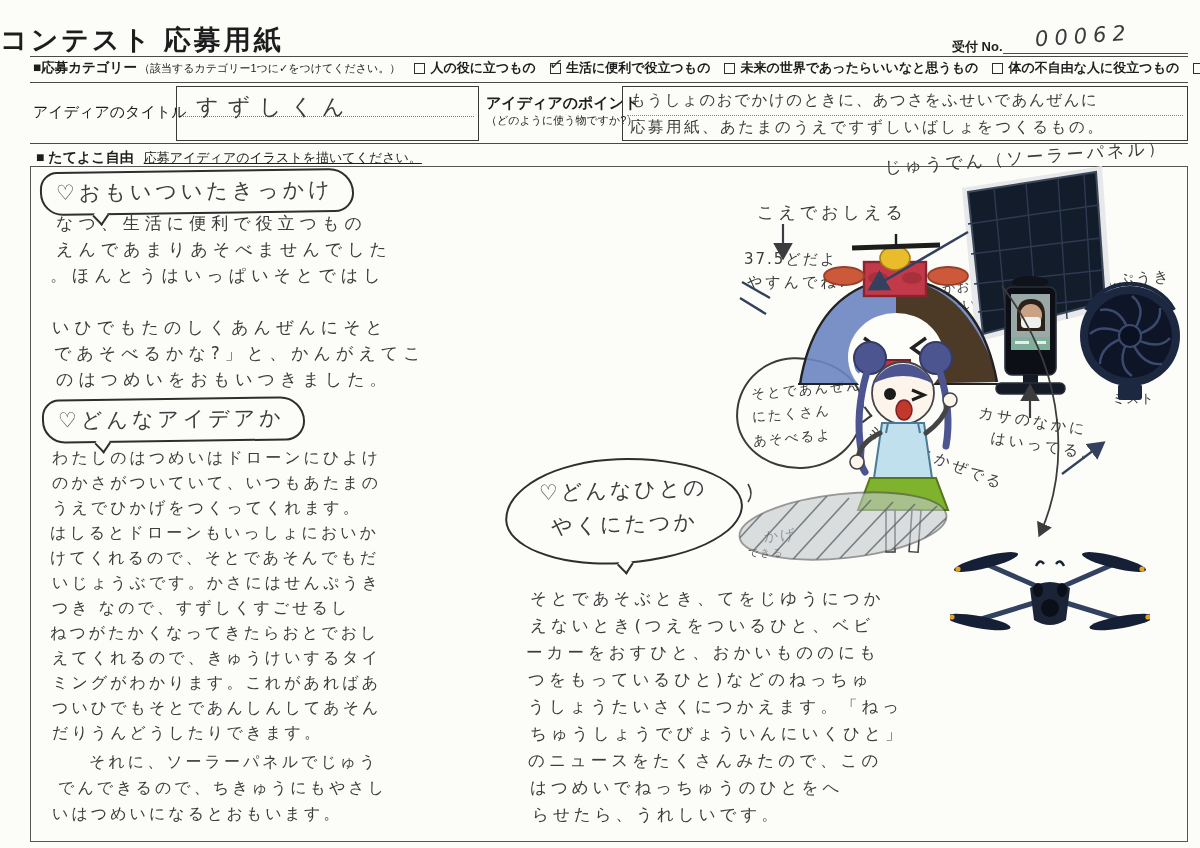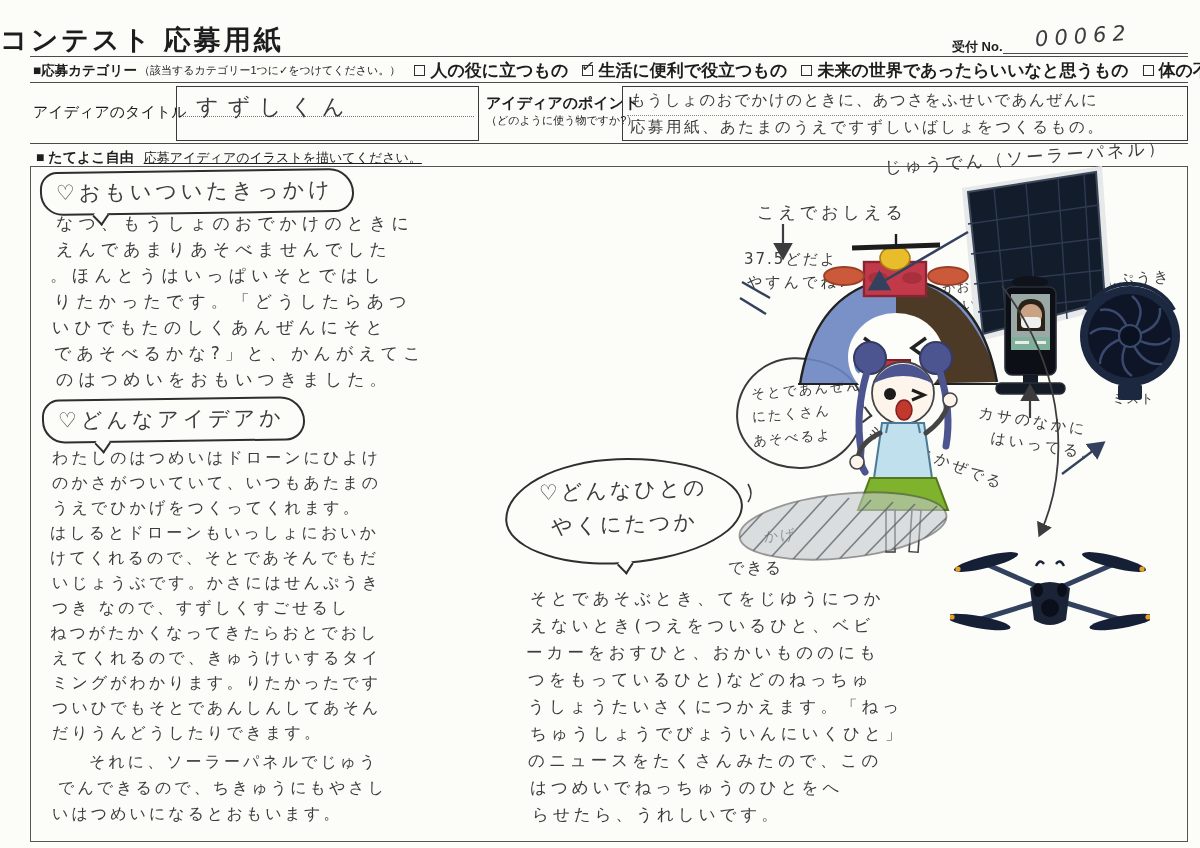--- a/index.html
+++ b/index.html
@@ -17,21 +17,21 @@
   #main-title { left:0; right:0; top:22px; text-align:left; font-size:27px; font-weight:bold; letter-spacing:3px; }
   #receipt-label { left:952px; top:38px; font-size:13px; font-weight:bold; }
   #receipt-number { left:1035px; top:24px; font-size:21px; font-style:italic; letter-spacing:6px; transform:rotate(-4deg); }
   
   #category-row { left:33px; top:59px; width:1140px; display:flex; align-items:center; font-size:12.5px; white-space:nowrap; }
   #category-row .cat-label { font-weight:bold; font-size:13.5px; }
   #category-row .cat-instr { font-size:11px; margin-left:2px; }
   .opt { display:flex; align-items:center; margin-left:14px; }
   .cb { position:relative; width:11px; height:11px; border:1.6px solid #2e2e2e; margin-right:5px; flex:0 0 auto; }
   .cb .tick { position:absolute; left:-2px; top:-10px; font-size:17px; color:#333; font-family:"DejaVu Sans",sans-serif; transform:rotate(8deg); }
-  .opt-label { font-weight:bold; font-size:17px; }
+  .opt-label { font-weight:bold; font-size:13px; }
   
   #title-label { left:33px; top:103px; font-size:15px; font-weight:normal; }
   #title-box { left:176px; top:86px; width:303px; height:55px; border:1.6px solid #3a3a3a; }
   #title-box .dots { position:absolute; left:4px; right:4px; top:29px; border-top:1.6px dotted #777; }
   #title-value { left:196px; top:92px; font-size:22px; letter-spacing:9px; }
   #point-label { left:486px; top:94px; font-size:15px; font-weight:bold; }
   #point-sublabel { left:486px; top:113px; font-size:11px; }
   #point-box { left:622px; top:86px; width:566px; height:55px; border:1.6px solid #3a3a3a; }
   #point-box .dots { position:absolute; left:4px; right:4px; top:28px; border-top:1.3px dotted #888; }
   #point-line1 { left:630px; top:90px; font-size:15.5px; letter-spacing:1.5px; }
@@ -69,21 +69,21 @@
   #temp-line1 { left:744px; top:250px; font-size:15px; letter-spacing:2px; }
   #temp-line2 { left:747px; top:273px; font-size:15px; letter-spacing:3px; }
   #face-line1 { left:942px; top:276px; font-size:13px; letter-spacing:1px; transform:rotate(-5deg); }
   #face-line2 { left:948px; top:294px; font-size:13px; letter-spacing:1px; transform:rotate(-4deg); }
   #fan-label { left:1084px; top:270px; font-size:15px; letter-spacing:2px; transform:rotate(-4deg); }
   #mist-label { left:1112px; top:390px; font-size:13px; letter-spacing:1px; }
   #inside-line1 { left:978px; top:412px; font-size:15px; letter-spacing:3px; transform:rotate(9deg); }
   #inside-line2 { left:990px; top:437px; font-size:15px; letter-spacing:3px; transform:rotate(9deg); }
   #mistwind-label { left:862px; top:448px; font-size:15px; letter-spacing:3px; transform:rotate(22deg); }
   #shadow-line1 { left:764px; top:527px; font-size:14px; letter-spacing:2px; transform:rotate(-4deg); }
-  #shadow-line2 { left:728px; top:546px; font-size:16px; letter-spacing:2px;margin-top:12px; }
+  #shadow-line2 { left:748px; top:546px; font-size:10px; letter-spacing:2px; }
   svg { display:block; }
 </style>
 </head>
 <body>
 
 <div id="page">
 
   <div class="abs print" id="main-title">コンテスト 応募用紙</div>
   <div class="abs print" id="receipt-label">受付 No.</div>
   <div class="abs hw" id="receipt-number">00062</div>
@@ -134,41 +134,40 @@
 
   <div class="abs" id="canvas-instr">
     <span class="b1 print">■ たてよこ自由</span>
     <span class="b2 print">応募アイディアのイラストを描いてください。</span>
   </div>
   <div class="abs" id="draw-box"></div>
 
   <div class="bubble" style="left:40px; top:170px;">
     <span class="hw">♡おもいついたきっかけ</span>
   </div>
-  <div class="story-line hw" style="left:56px; top:212px;">なつ、もうしょのおでかけのときに</div>
+  <div class="story-line hw" style="left:56px; top:212px;">なつ、生活に便利で役立つもの</div>
   <div class="story-line hw" style="left:56px; top:238px;">えんであまりあそべませんでした</div>
   <div class="story-line hw" style="left:50px; top:264px;">。ほんとうはいっぱいそとではし</div>
-  <div class="story-line hw" style="left:54px; top:290px;">りたかったです。「どうしたらあつ</div>
   <div class="story-line hw" style="left:52px; top:316px;">いひでもたのしくあんぜんにそと</div>
   <div class="story-line hw" style="left:54px; top:342px;">であそべるかな?」と、かんがえてこ</div>
   <div class="story-line hw" style="left:56px; top:368px;">のはつめいをおもいつきました。</div>
 
   <div class="bubble" style="left:42px; top:398px;">
     <span class="hw">♡どんなアイデアか</span>
   </div>
   <div class="story-line s2-line hw" style="left:52px; top:448px;">わたしのはつめいはドローンにひよけ</div>
   <div class="story-line s2-line hw" style="left:52px; top:473px;">のかさがついていて、いつもあたまの</div>
   <div class="story-line s2-line hw" style="left:52px; top:498px;">うえでひかげをつくってくれます。</div>
   <div class="story-line s2-line hw" style="left:50px; top:523px;">はしるとドローンもいっしょにおいか</div>
   <div class="story-line s2-line hw" style="left:50px; top:548px;">けてくれるので、そとであそんでもだ</div>
   <div class="story-line s2-line hw" style="left:52px; top:573px;">いじょうぶです。かさにはせんぷうき</div>
   <div class="story-line s2-line hw" style="left:52px; top:598px;">つき なので、すずしくすごせるし</div>
   <div class="story-line s2-line hw" style="left:50px; top:623px;">ねつがたかくなってきたらおとでおし</div>
   <div class="story-line s2-line hw" style="left:52px; top:648px;">えてくれるので、きゅうけいするタイ</div>
-  <div class="story-line s2-line hw" style="left:52px; top:673px;">ミングがわかります。りたかったです</div>
+  <div class="story-line s2-line hw" style="left:52px; top:673px;">ミングがわかります。これがあればあ</div>
   <div class="story-line s2-line hw" style="left:52px; top:698px;">ついひでもそとであんしんしてあそん</div>
   <div class="story-line s2-line hw" style="left:52px; top:723px;">だりうんどうしたりできます。</div>
   <div class="story-line s2-line hw" style="left:70px; top:752px;">　それに、ソーラーパネルでじゅう</div>
   <div class="story-line s2-line hw" style="left:58px; top:778px;">でんできるので、ちきゅうにもやさし</div>
   <div class="story-line s2-line hw" style="left:52px; top:804px;">いはつめいになるとおもいます。</div>
 
   <div class="bubble" id="bubble-benefit" style="left:505px; top:458px; width:238px; height:106px;">
     <span class="hw">♡どんなひとの</span>
     <span class="hw">やくにたつか</span>
   </div>

